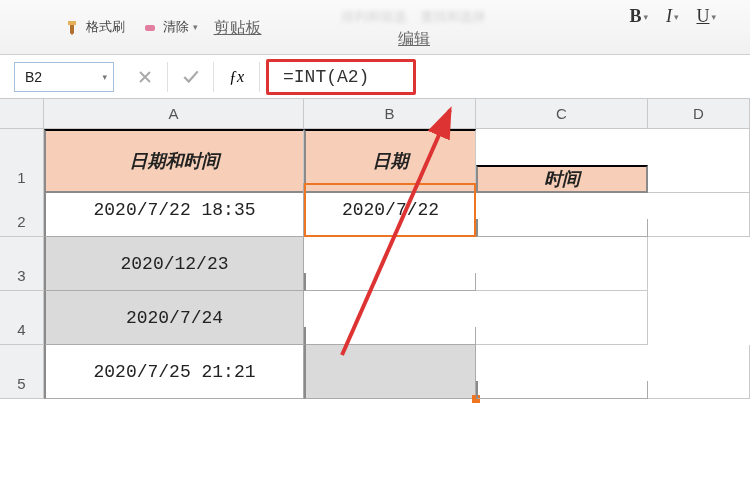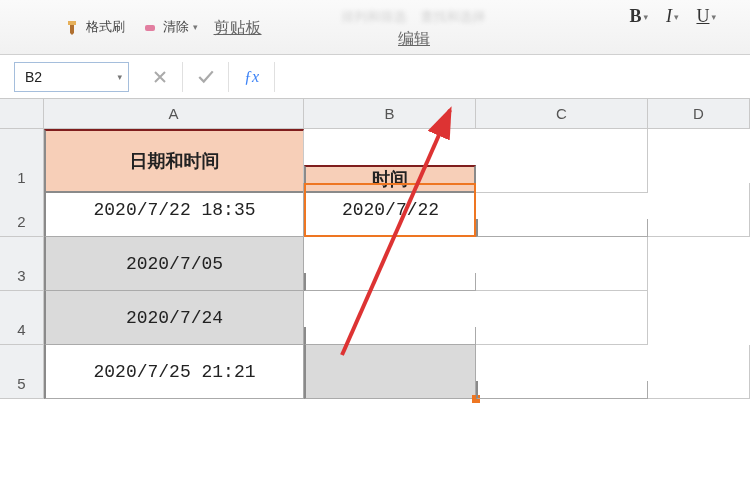--- a/index.html
+++ b/index.html
@@ -47,35 +47,35 @@
 
   
   .formula-bar {
     height: 44px;
     display: flex;
     align-items: center;
     border-bottom: 1px solid #c9c9c9;
     background: #fff;
   }
   .namebox {
-    width: 115px;
+    width: 100px;
     height: 30px;
     border: 1px solid #a5bedc;
     margin: 0 8px 0 14px;
     display: flex; align-items: center; justify-content: space-between;
     padding: 0 6px 0 10px;
     font-size: 14px; color: #222; background:#fff;
   }
   .fx-btn {
     width: 46px; height: 30px; display:flex; align-items:center; justify-content:center;
     color:#888; cursor:pointer; border-right:1px solid #e0e0e0;
   }
   .fx-btn.cancel { color:#999;}
   .fx-btn.enter { color:#999;}
-  .fx-btn.fx { font-style: italic; font-family: "Times New Roman", serif; font-size:16px; color:#3b82f6; }
+  .fx-btn.fx { font-style: italic; font-family: "Times New Roman", serif; font-size:16px; color:#000000; }
   .formula-field {
     border: 3px solid #d33; height:36px; margin-left:6px; padding: 0 14px;
     display:flex; align-items:center; font-family: "Courier New", "SimSun", monospace;
     font-size: 18px; color:#333; min-width: 150px; border-radius:2px;
     position: relative;
   }
 
   
   .sheet {
     position: relative;
@@ -113,21 +113,21 @@
   
   .tbl-header-cell {
     background: #f7cfb8;
     font-size: 20px;
     font-weight: 600;
     font-family: "SimSun","Microsoft YaHei",serif;
     color:#222;
   }
   .tbl-border-l { border-left: 2px solid #8a8a8a; }
   .tbl-border-r { border-right: 2px solid #8a8a8a; margin-top: 36px; }
-  .tbl-border-t { border-top: 2px solid #7f1d1d; }
+  .tbl-border-t { border-top: 2px solid #000000; font-style: italic; }
   .tbl-border-b { border-bottom: 2px solid #8a8a8a; }
   .inner-tbl {
     border-right: 1px solid #aaa; border-bottom: 1px solid #aaa;
   }
   .sel { background: #dadada; }
   .sel-first {
     
     outline: 2px solid #ee7622;
     outline-offset: -2px;
   }
@@ -199,50 +199,54 @@
       </svg>
   </div>
   <div class="fx-btn enter">
     <svg width="18" height="18" viewBox="0 0 16 16">
         <path stroke="#aaa" stroke-width="2" fill="none" d="M2 8l4 4 8-9"></path>
       </svg>
   </div>
   <div class="fx-btn fx">
     <span>ƒx</span>
   </div>
+  <div class="formula-field">
+    <span>=INT(A2)</span>
+  </div>
 </div>
 
 <div class="sheet">
 
   <div class="col-headers">
     <div class="colh"></div>
     <div class="colh">A</div>
     <div class="colh">B</div>
     <div class="colh">C</div>
     <div class="colh">D</div>
   </div>
 
   <div class="row">
     <div class="rowh">1</div>
     <div class="cell inner tbl-header-cell tbl-border-l tbl-border-t tbl-border-b">日期和时间</div>
+    <div class="cell inner tbl-header-cell tbl-border-l tbl-border-t tbl-border-b">日期</div>
     <div class="cell inner tbl-header-cell tbl-border-l tbl-border-t tbl-border-b tbl-border-r">时间</div>
     <div class="cell"></div>
   </div>
 
   <div class="row">
     <div class="rowh">2</div>
     <div class="cell inner tbl-border-l inner-tbl">2020/7/22 18:35</div>
     <div class="cell inner tbl-border-l inner-tbl sel-first">2020/7/22</div>
     <div class="cell inner tbl-border-l tbl-border-r inner-tbl"></div>
     <div class="cell"></div>
   </div>
 
   <div class="row">
     <div class="rowh">3</div>
-    <div class="cell inner tbl-border-l inner-tbl sel">2020/7/05</div>
+    <div class="cell inner tbl-border-l inner-tbl sel">2020/12/23</div>
     <div class="cell inner tbl-border-l tbl-border-r inner-tbl"></div>
     <div class="cell"></div>
   </div>
 
   <div class="row">
     <div class="rowh">4</div>
     <div class="cell inner tbl-border-l inner-tbl sel">2020/7/24</div>
     <div class="cell inner tbl-border-l tbl-border-r inner-tbl"></div>
     <div class="cell"></div>
   </div>

